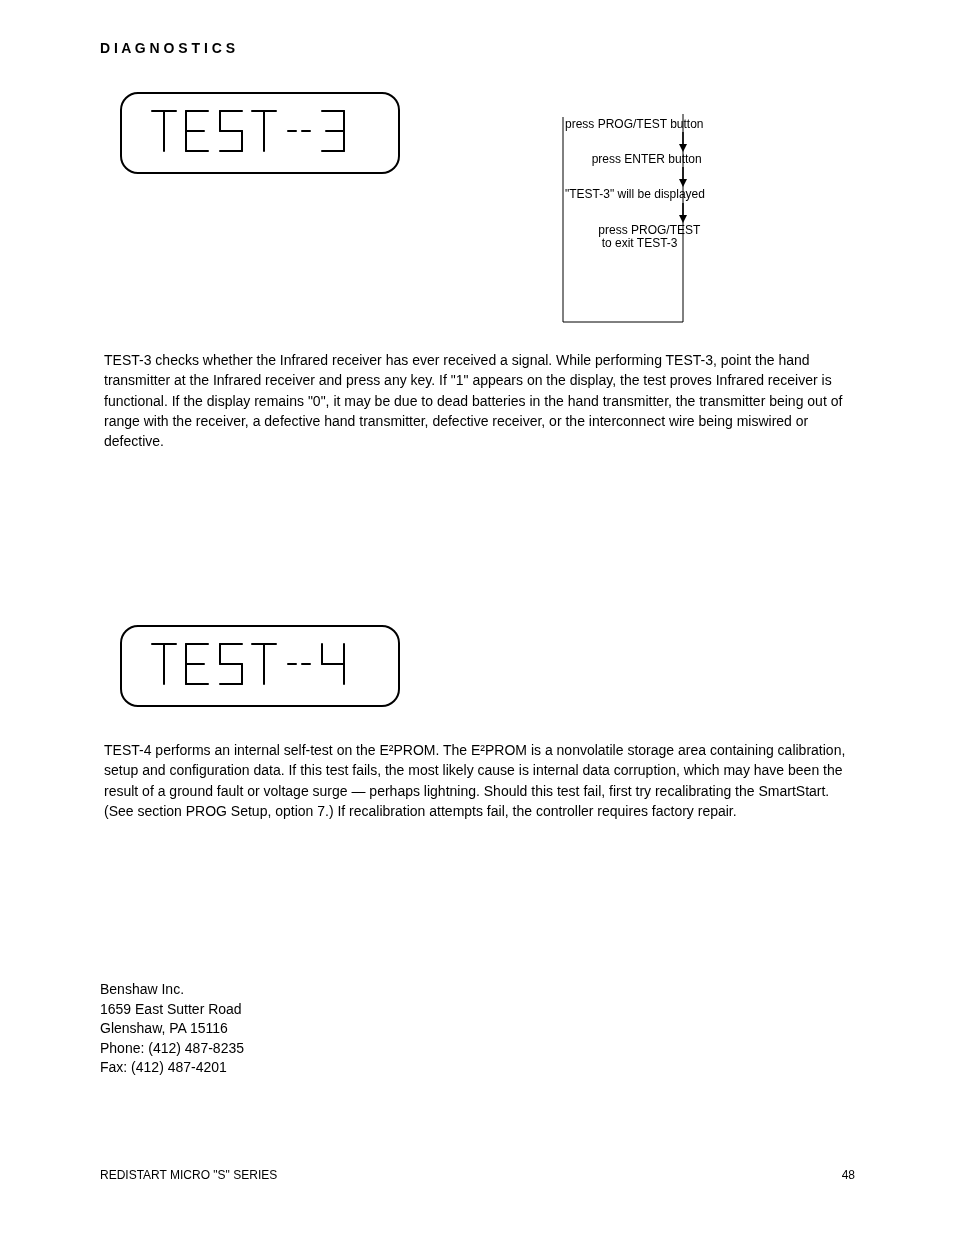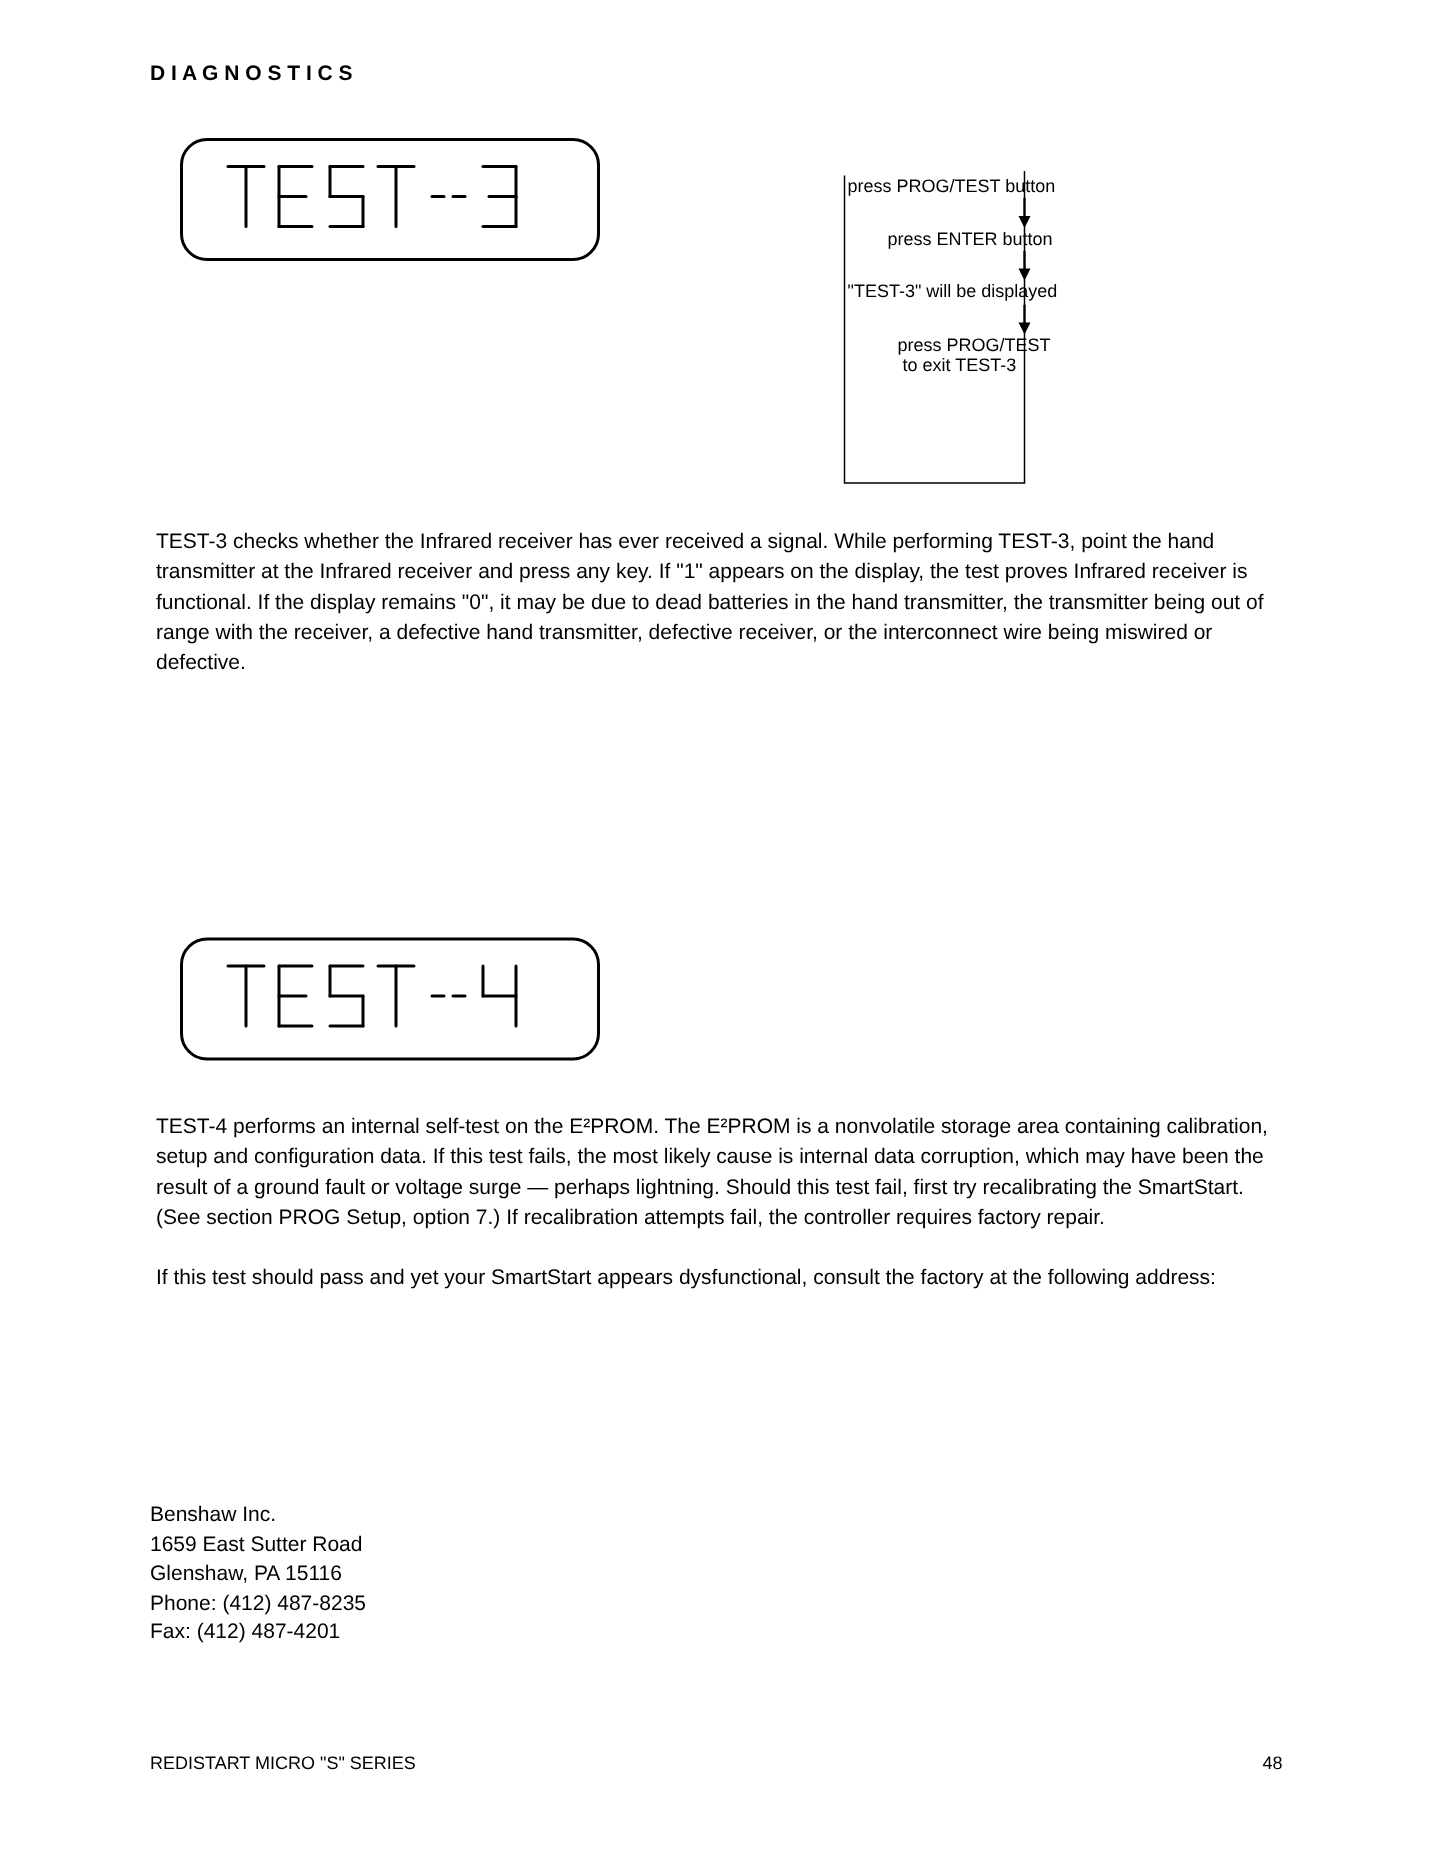--- a/index.html
+++ b/index.html
@@ -174,24 +174,23 @@
 
         <line x1="176" y1="8" x2="176" y2="28"></line>
         <line x1="176" y1="28" x2="198" y2="28"></line>
         <line x1="198" y1="8" x2="198" y2="48"></line>
       </g>
     </svg>
   </div>
 
   <div class="bodytext" style="top:740px;">
     <p>TEST-4 performs an internal self-test on the E²PROM. The E²PROM is a nonvolatile storage area containing calibration, setup and configuration data. If this test fails, the most likely cause is internal data corruption, which may have been the result of a ground fault or voltage surge — perhaps lightning. Should this test fail, first try recalibrating the SmartStart. (See section PROG Setup, option 7.) If recalibration attempts fail, the controller requires factory repair.</p>
-    <p>If this test should pass and yet your SmartStart appears dysfunctional, consult the factory at the following address:</p>
-  </div>
-
-  <div class="sig" style="top:1000px;">
+  </div>
+
+  <div class="sig" style="top:980px;">
     <span>Benshaw Inc.</span>
     <span>1659 East Sutter Road</span>
     <span>Glenshaw, PA 15116</span>
     <span>Phone: (412) 487-8235</span>
     <span>Fax: (412) 487-4201</span>
   </div>
 
   <div class="footer">
     <span>REDISTART MICRO "S" SERIES</span>
     <span>48</span>

